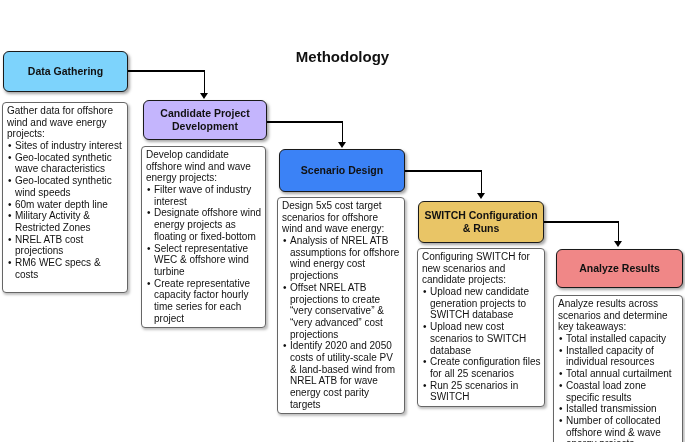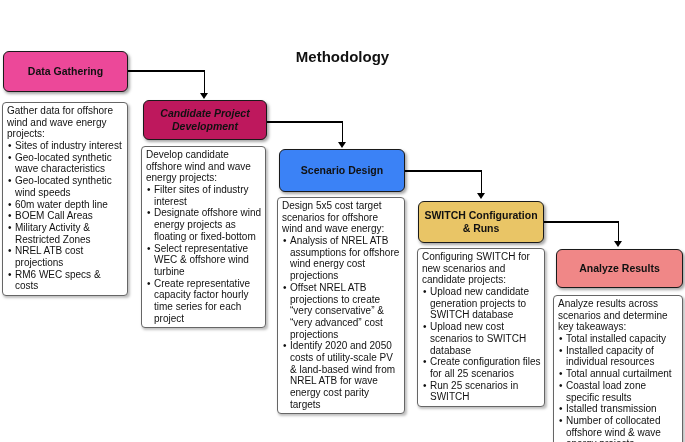--- a/index.html
+++ b/index.html
@@ -85,44 +85,43 @@
   .s4-d { left: 417px; top: 203px; width: 128px; min-height: 158px; }
   .s5-d { left: 553px; top: 250px; width: 130px; min-height: 190px; }
 </style>
 </head>
 <body>
 
 <div id="canvas">
 
   <div class="title">Methodology</div>
 
-  <div class="hdr s1-h" style="background-color: #ec4899; text-align: right;">
+  <div class="hdr s1-h" style="background-color: #7dd3fc; text-align: right;">
     <span>Data Gathering</span>
   </div>
   <div class="det s1-d">
     <div class="det-h">Gather data for offshore wind and wave energy projects:</div>
     <ul class="blt">
         <li>Sites of industry interest</li>
         <li>Geo-located synthetic wave characteristics</li>
         <li>Geo-located synthetic wind speeds</li>
         <li>60m water depth line</li>
-        <li>BOEM Call Areas</li>
         <li>Military Activity &amp; Restricted Zones</li>
         <li>NREL ATB cost projections</li>
         <li>RM6 WEC specs &amp; costs</li>
       </ul>
   </div>
 
-  <div class="hdr s2-h" style="background-color: #be185d; font-style: italic;">
+  <div class="hdr s2-h" style="background-color: #c4b5fd;">
     <span>Candidate Project Development</span>
   </div>
   <div class="det s2-d">
     <div class="det-h">Develop candidate offshore wind and wave energy projects:</div>
     <ul class="blt">
-        <li>Filter sites of industry interest</li>
+        <li>Filter wave of industry interest</li>
         <li>Designate offshore wind energy projects as floating or fixed-bottom</li>
         <li>Select representative WEC &amp; offshore wind turbine</li>
         <li>Create representative capacity factor hourly time series for each project</li>
       </ul>
   </div>
 
   <div class="hdr s3-h" style="background-color: #3b82f6;">
     <span>Scenario Design</span>
   </div>
   <div class="det s3-d">

